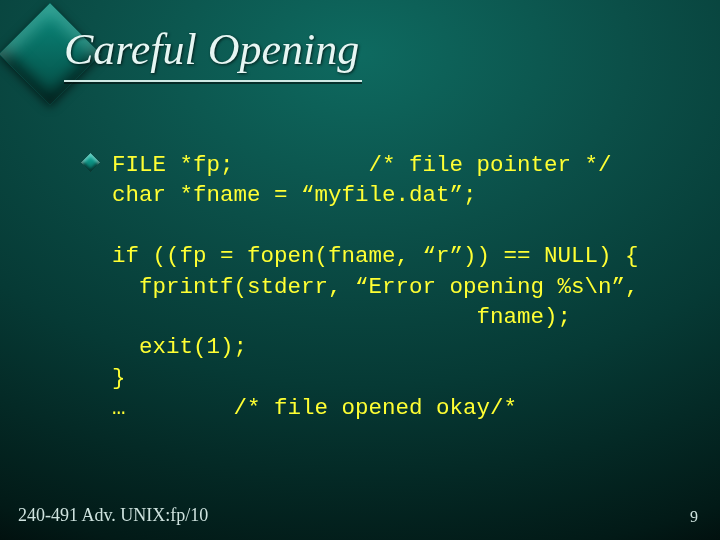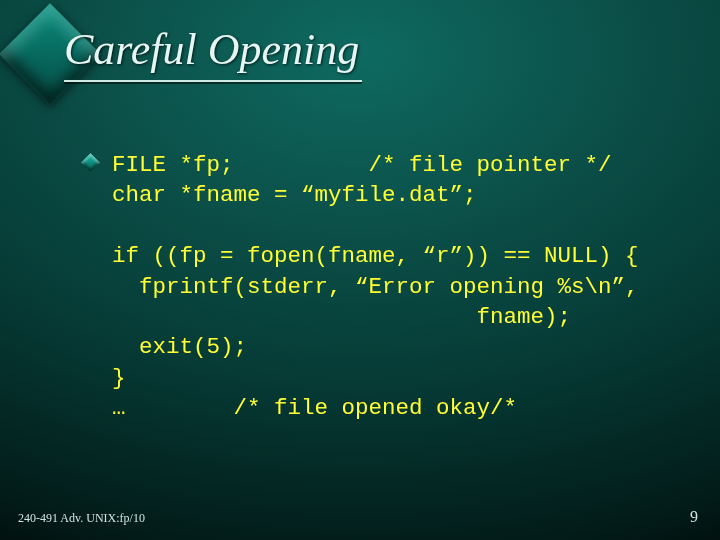--- a/index.html
+++ b/index.html
@@ -59,21 +59,21 @@
     font-family: "Courier New", Courier, monospace;
     font-size: 22.5px;
     line-height: 1.35;
     color: #ffff33;
     white-space: pre;
   }
   .footer-left {
     position: absolute;
     left: 18px;
     bottom: 14px;
-    font-size: 12px;
+    font-size: 18px;
     color: #cfe3df;
     font-family: "Times New Roman", Times, serif;
   }
   .footer-right {
     position: absolute;
     right: 22px;
     bottom: 14px;
     font-size: 16px;
     color: #cfe3df;
     font-family: "Times New Roman", Times, serif;
@@ -88,20 +88,20 @@
 
 <div class="content">
   <div class="bullet-wrap">
     <div class="bullet"></div>
     <div class="code">FILE *fp;          /* file pointer */
 char *fname = “myfile.dat”;
 
 if ((fp = fopen(fname, “r”)) == NULL) {
   fprintf(stderr, “Error opening %s\n”,
                            fname);
-  exit(5);
+  exit(1);
 }
 …        /* file opened okay/*</div>
   </div>
 </div>
 
 <div class="footer-left">240-491 Adv. UNIX:fp/10</div>
 <div class="footer-right">9</div>
 
 </body></html>

